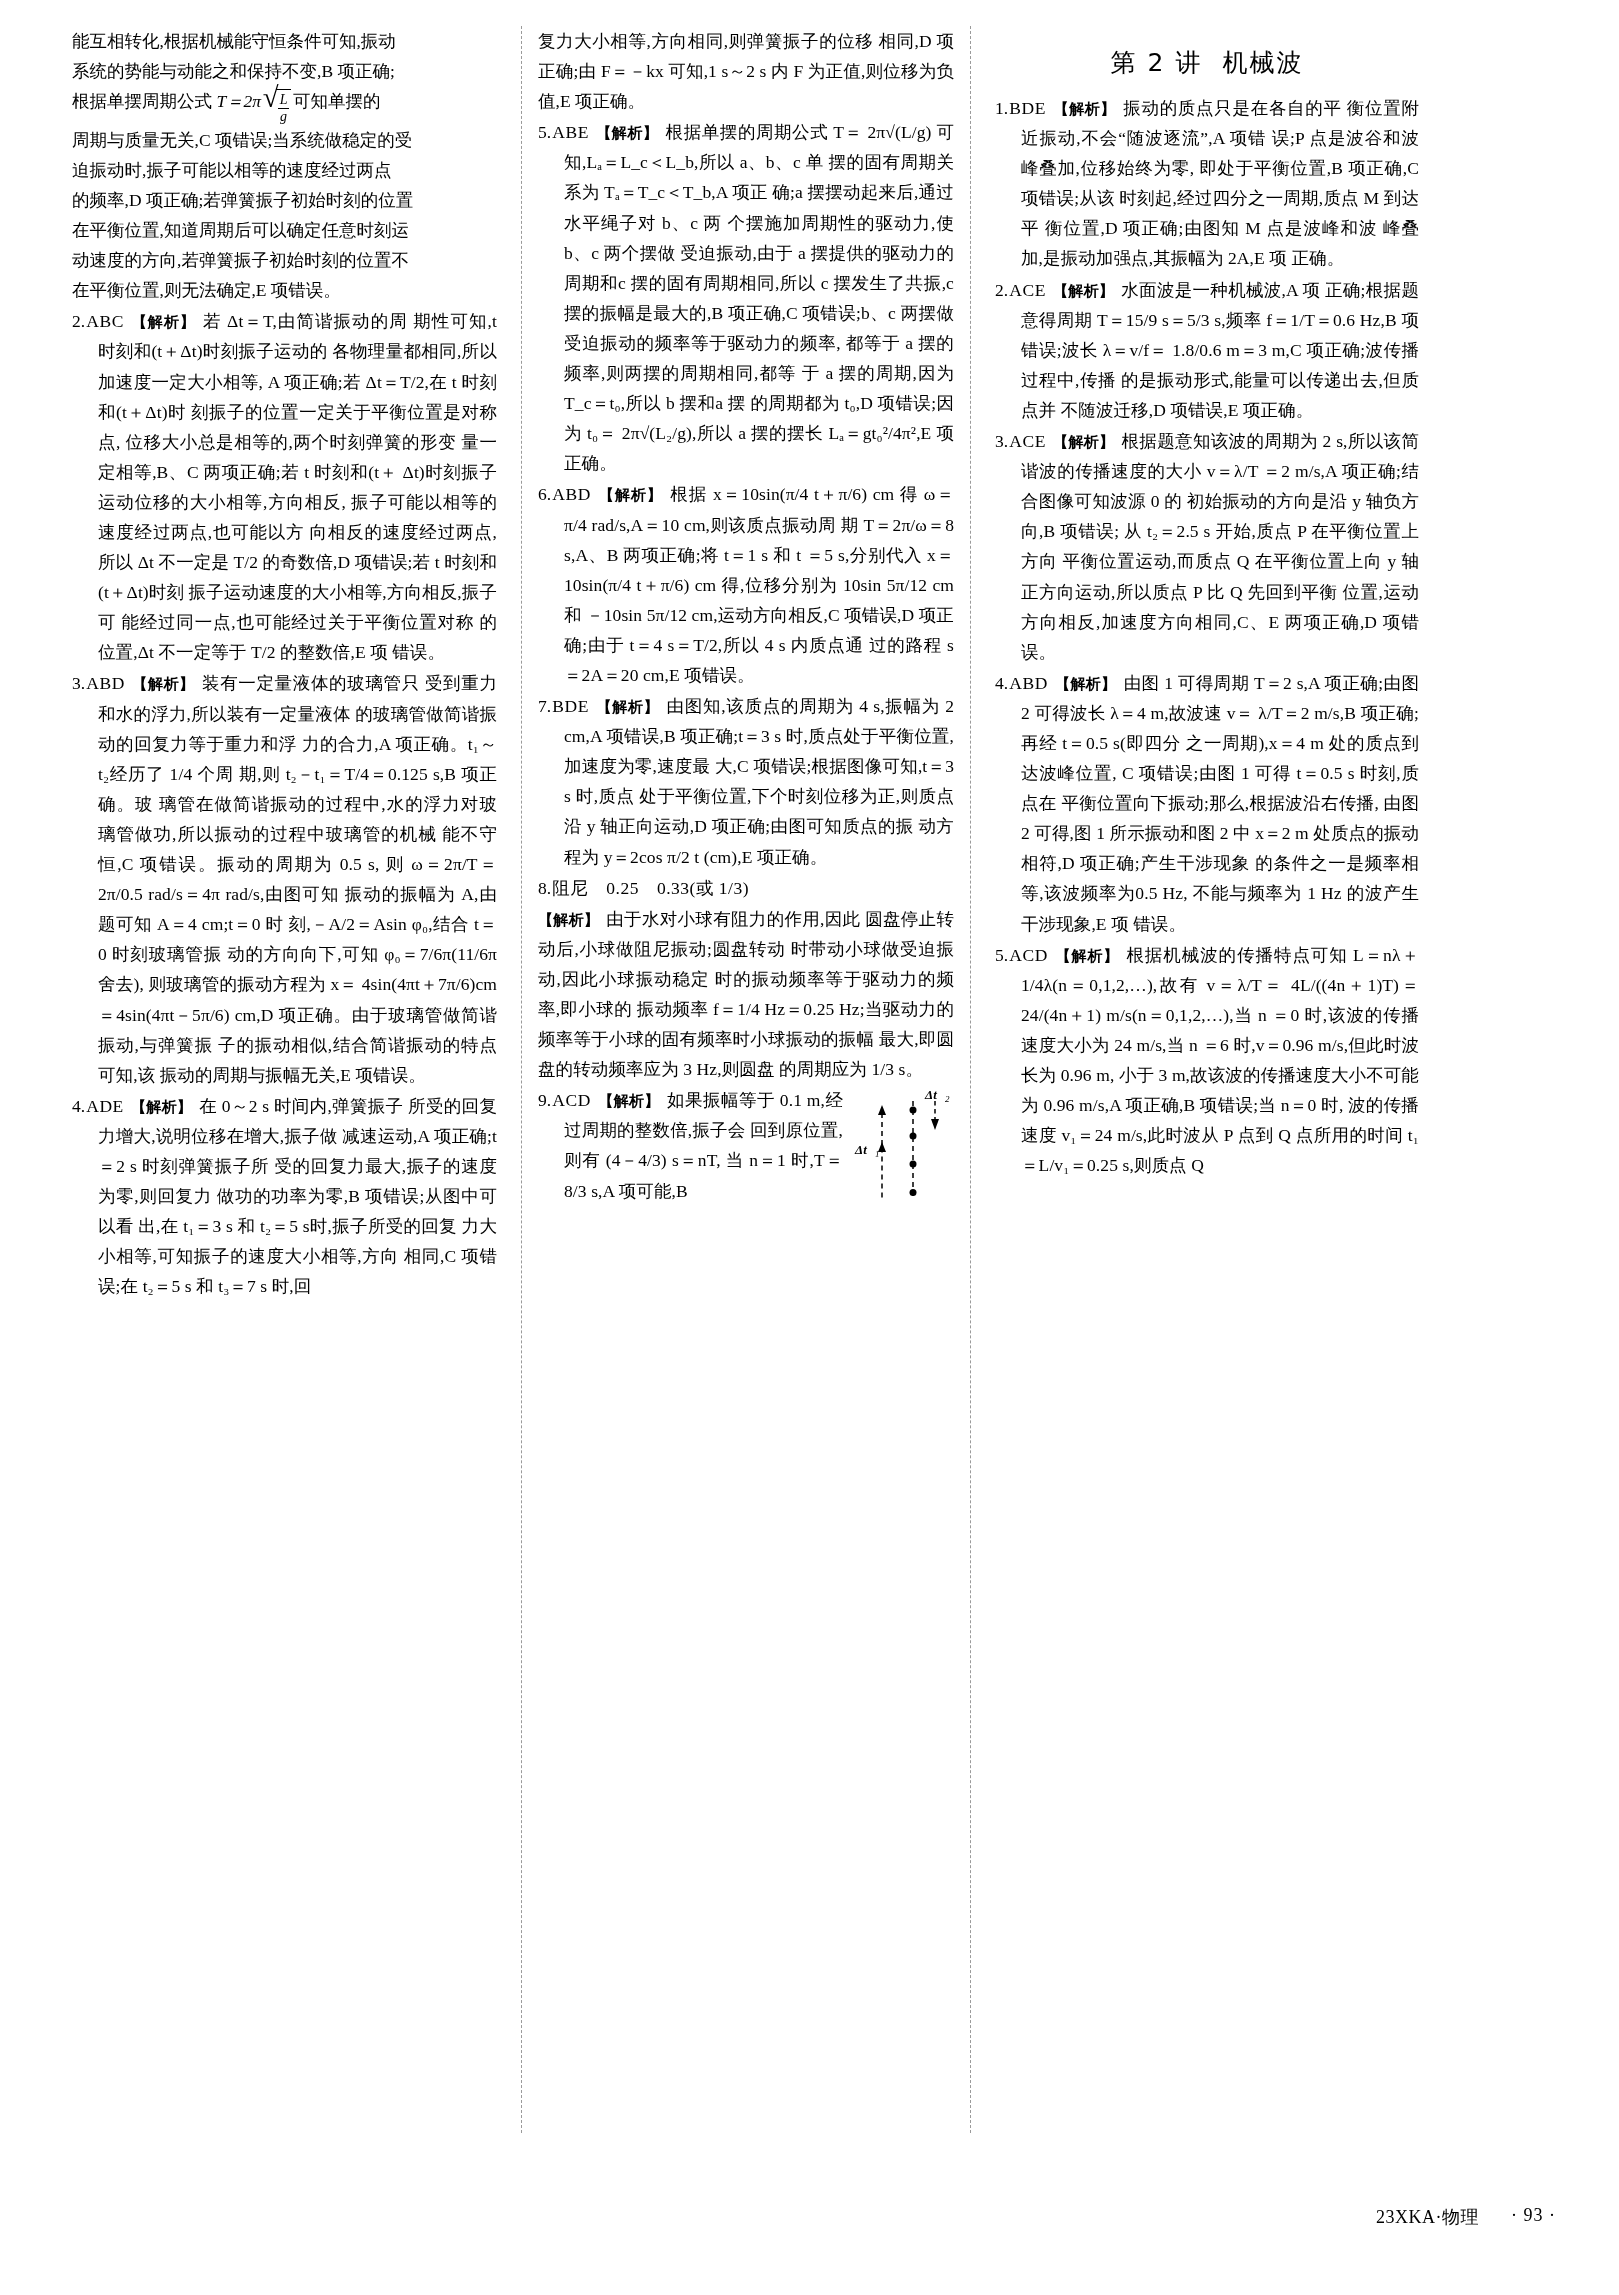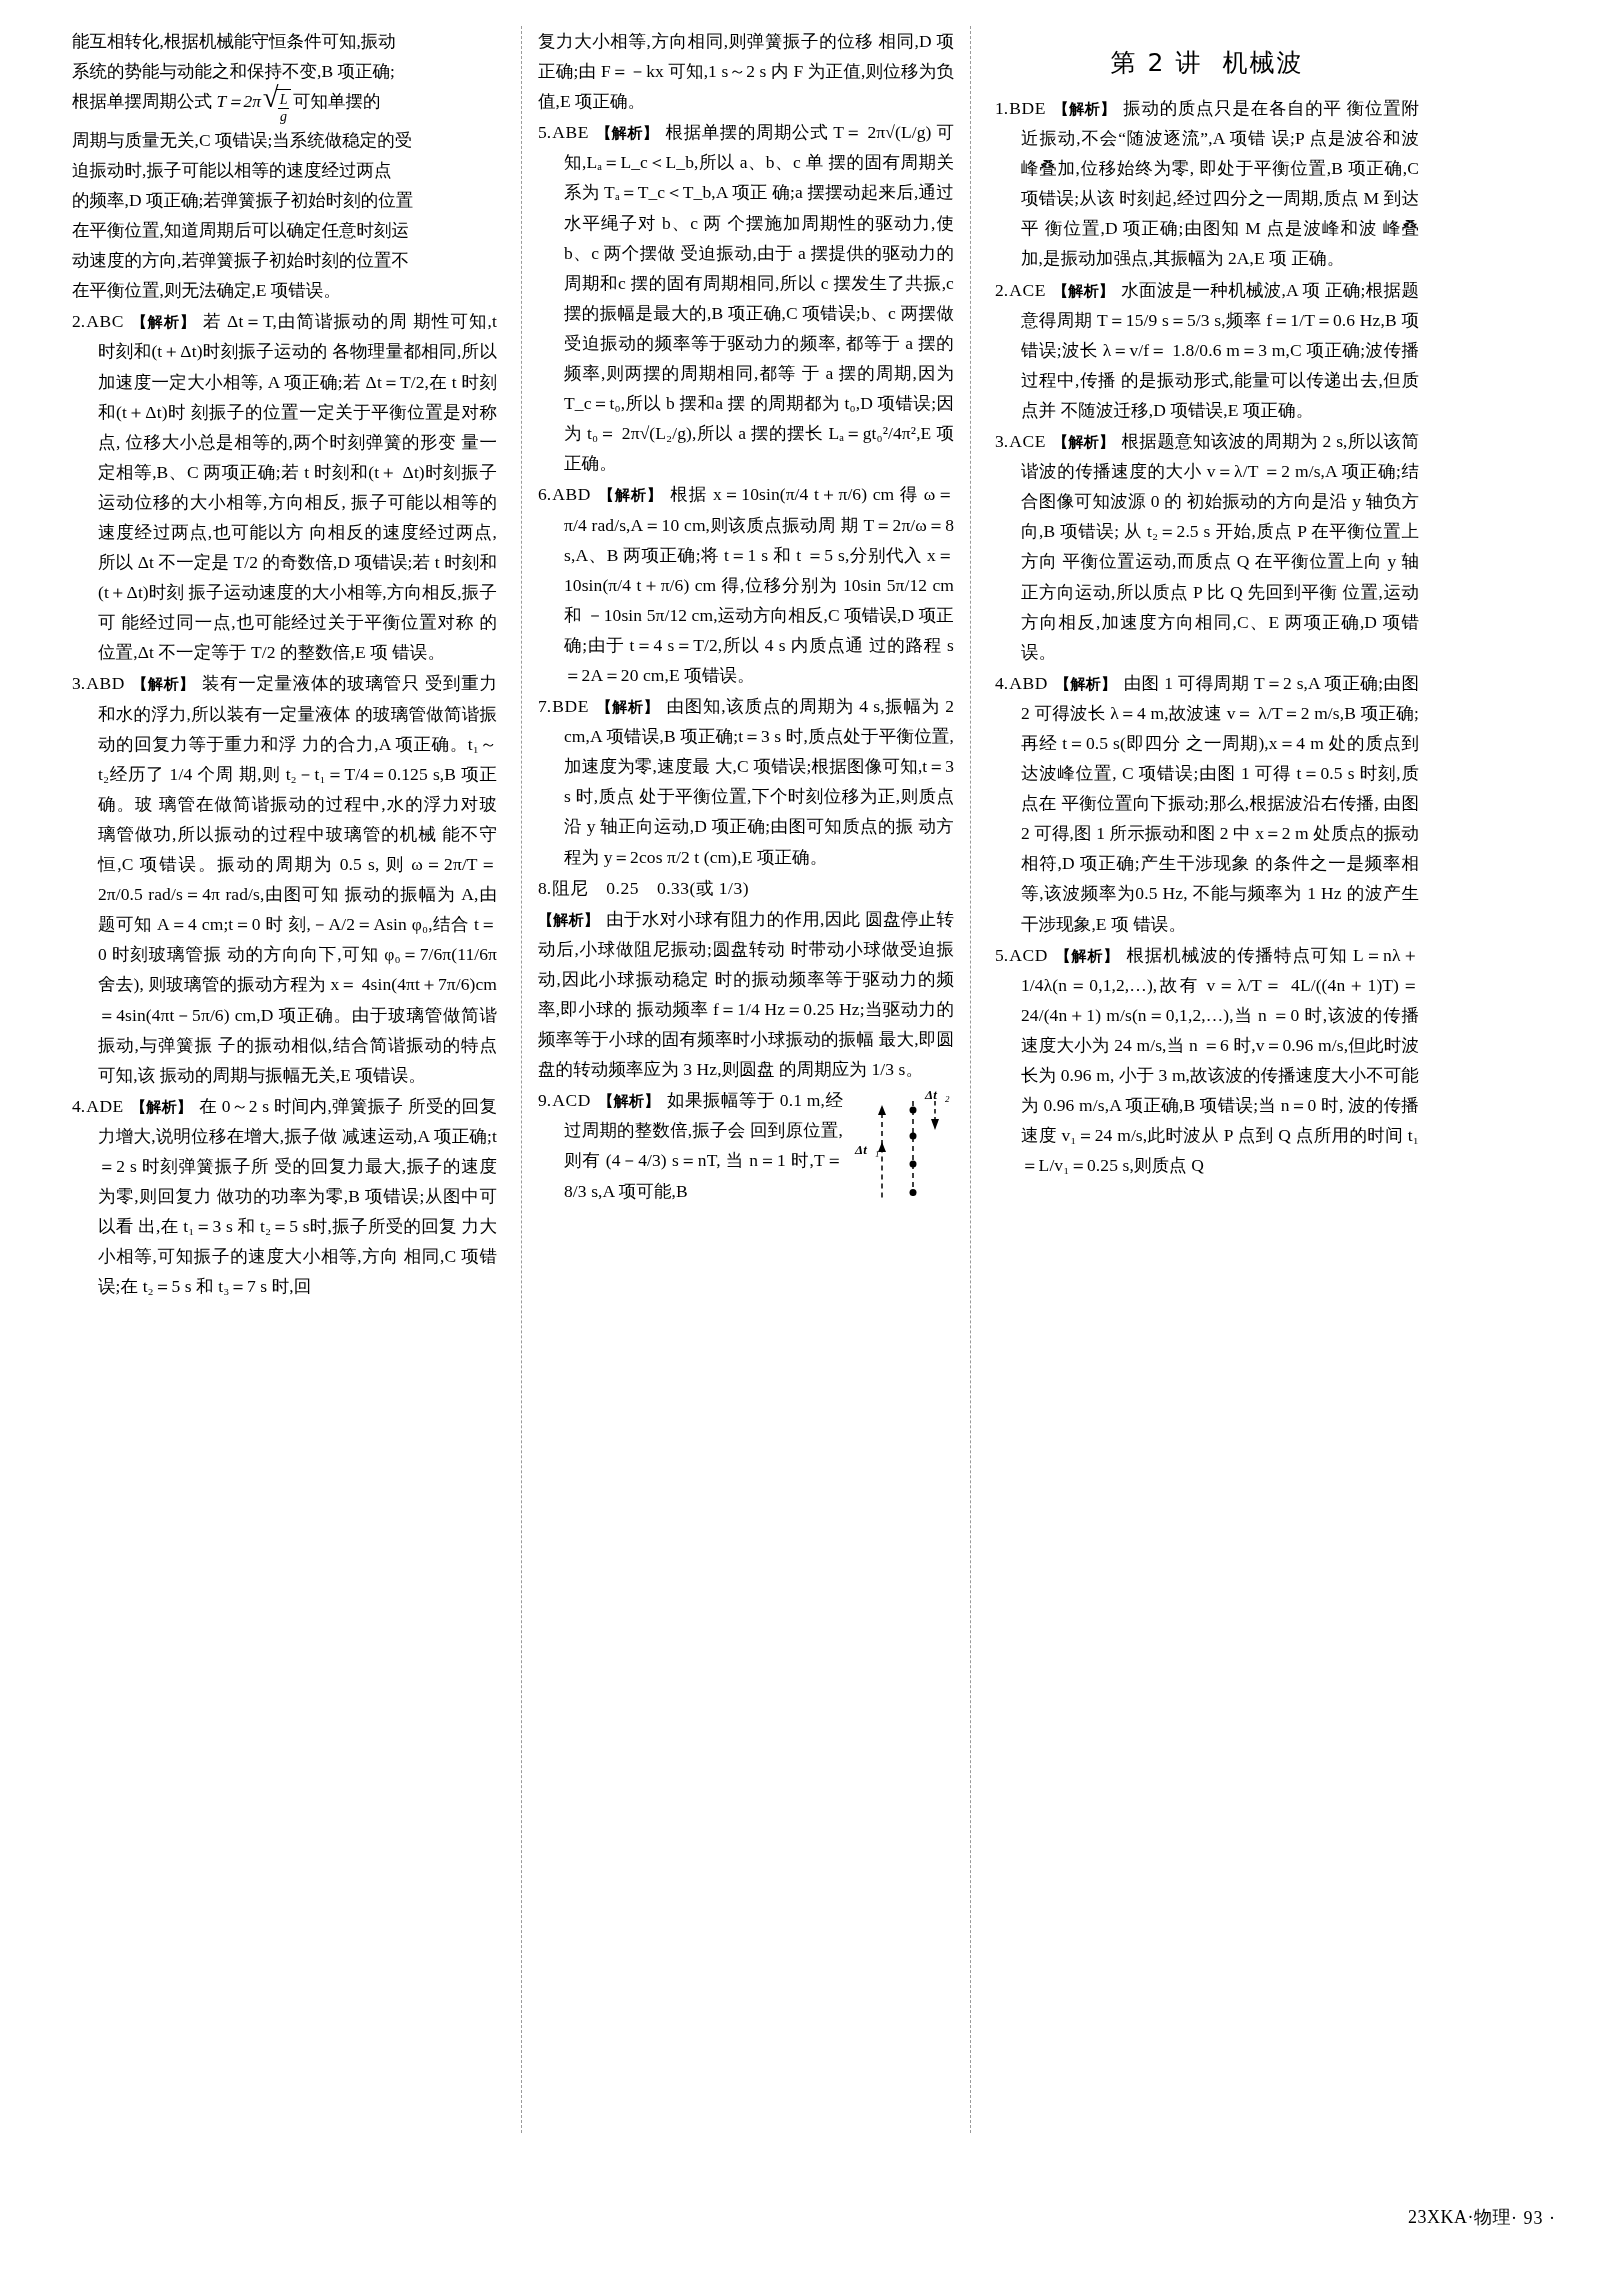--- a/index.html
+++ b/index.html
@@ -108,21 +108,22 @@
   .fig9 svg{display:block;}
 
   .footer{
     position:absolute;
     left:0;right:0;bottom:66px;
     height:30px;
   }
   .footer-inner{
     position:absolute;
     right:75px;bottom:0;
-    display:flex;align-items:flex-end;
+    display:flex;align-items:flex-start;
+    gap:32px;
     font-size:18px;
     font-family:"Liberation Serif",serif;
   }
   .footer .code{letter-spacing:0.5px;}
   .footer .pg{letter-spacing:1px;}
 </style>
 </head>
 <body>
 
 <div class="page">

